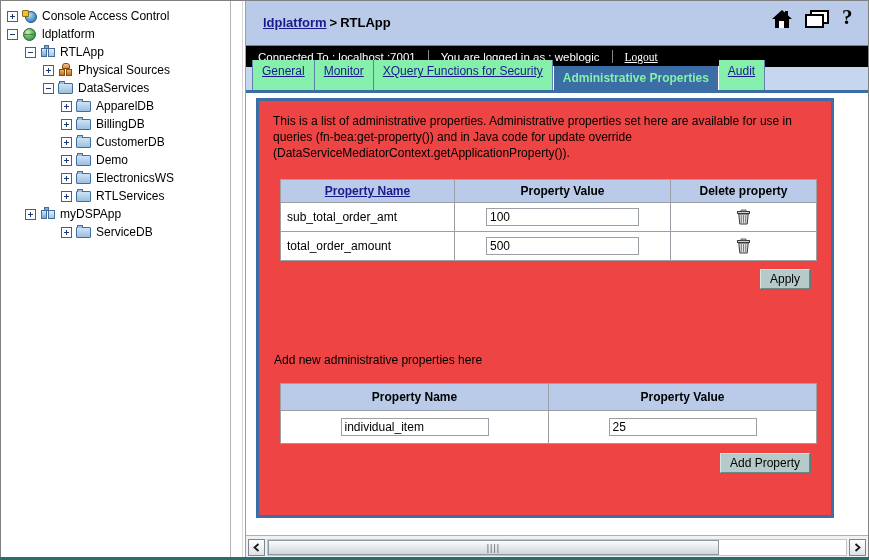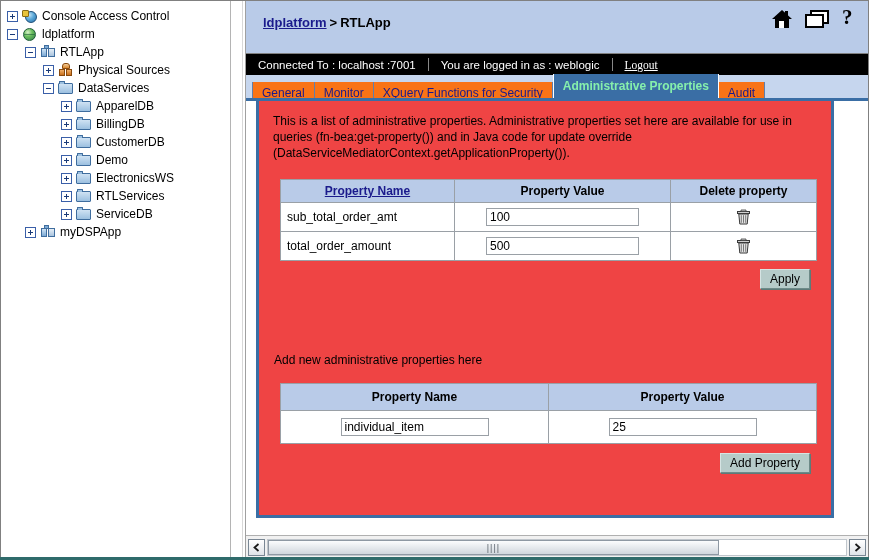--- a/index.html
+++ b/index.html
@@ -150,21 +150,21 @@
   
   #main {
     flex: 1 1 auto;
     position:relative;
     background:#ffffff;
     overflow:hidden;
   }
 
   
   #hdr {
-    height: 53px;
+    height: 45px;
     background:#b9cbe8;
     border-bottom:1px solid #808080;
     position:relative;
     box-sizing:border-box;
     text-decoration:underline;
   }
   #crumb {
     position:absolute; left:17px; top:14px;
     font-size:13px; font-weight:bold; color:#000;
   }
@@ -201,27 +201,27 @@
     height: 26px;
     background:#c6d6ee;
     display:flex;
     align-items:flex-end;
     padding-left:6px;
     box-sizing:border-box;
     border-bottom:3px solid #3a6ea5;
     position:relative;
   }
   .tab {
-    height:16px;
+    height:30px;
     line-height:22px;
     padding:0 9px;
     font-size:12px;
     color:#1a1a8c;
     text-decoration:underline;
-    background:#f97316;
+    background:#86efac;
     border-right:1px solid #5f7fae;
     cursor:pointer;
     white-space:nowrap;
     box-sizing:border-box;
   }
   .tab:first-child { border-left:1px solid #5f7fae; }
   .tab.active {
     background:#3a6ea5;
     color:#86efac;
     font-weight:bold;
@@ -466,35 +466,35 @@
           </span>
           <span class="tlabel">ElectronicsWS</span>
         </div>
         <div class="tnode" style="padding-left: 54px;">
           <span class="texp plus"></span>
           <span class="tico ico-folder">
             <span class="f"></span>
           </span>
           <span class="tlabel">RTLServices</span>
         </div>
-        <div class="tnode" style="padding-left: 54px;">
-          <span class="texp plus"></span>
-          <span class="tico ico-folder">
-            <span class="f"></span>
-          </span>
-          <span class="tlabel">ServiceDB</span>
-        </div>
         <div class="tnode" style="padding-left: 18px;">
           <span class="texp plus"></span>
           <span class="tico ico-app">
             <span class="a3"></span>
             <span class="a1"></span>
             <span class="a2"></span>
           </span>
           <span class="tlabel">myDSPApp</span>
+        </div>
+        <div class="tnode" style="padding-left: 54px;">
+          <span class="texp plus"></span>
+          <span class="tico ico-folder">
+            <span class="f"></span>
+          </span>
+          <span class="tlabel">ServiceDB</span>
         </div>
       </div>
   </div>
 
   <div id="splitter"></div>
 
   <div id="main">
 
     <div id="hdr">
       <div id="crumb">

